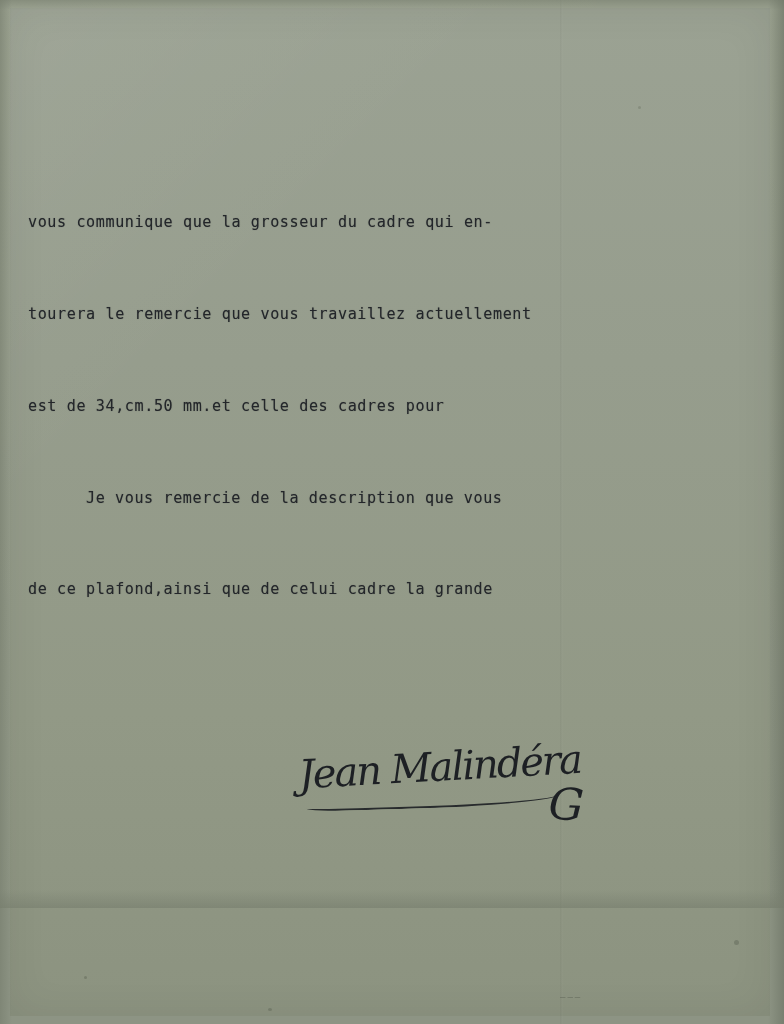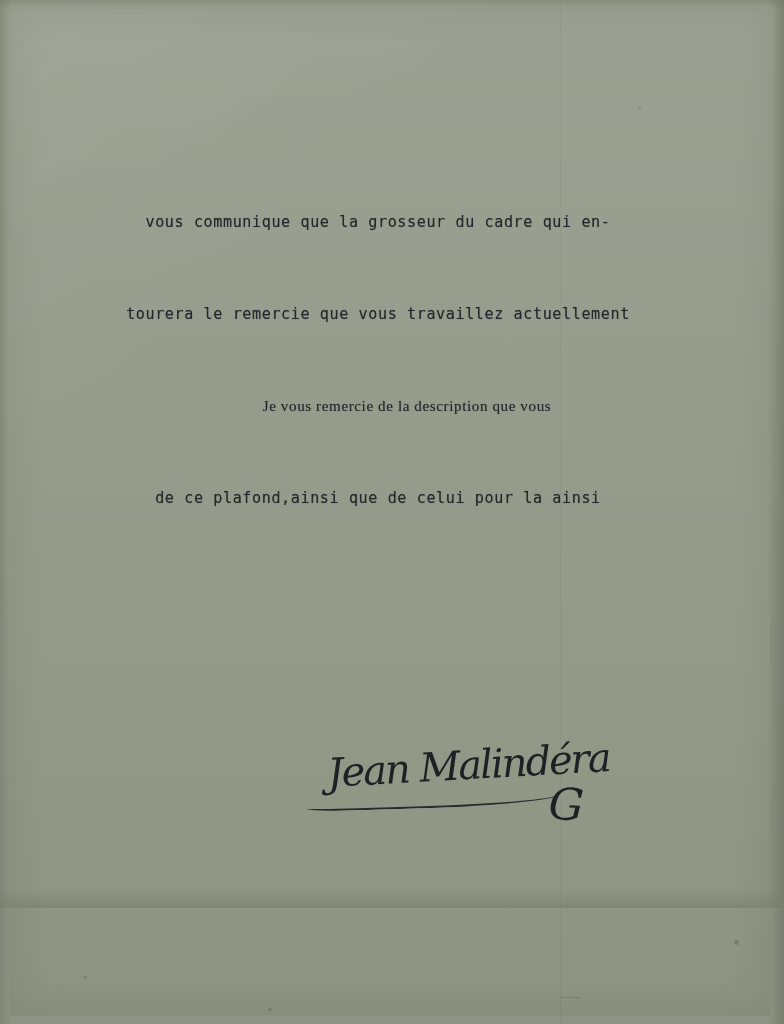--- a/index.html
+++ b/index.html
@@ -14,21 +14,20 @@
     overflow: hidden;
   }
   .page {
     position: relative;
     width: 784px;
     height: 908px;
     background:
       radial-gradient(ellipse at 30% 20%, rgba(255,255,255,0.05) 0%, rgba(255,255,255,0) 55%),
       radial-gradient(ellipse at 80% 85%, rgba(0,0,0,0.06) 0%, rgba(0,0,0,0) 60%),
       linear-gradient(180deg, #9aa18f 0%, #959c8b 40%, #8e9584 100%);
-    text-align: center;
   }
   
   .sheet {
     position: absolute;
     left: 10px;
     top: 8px;
     width: 760px;
     height: 1008px;
     background:
       linear-gradient(135deg, rgba(255,255,255,0.045) 0%, rgba(255,255,255,0) 30%),
@@ -80,21 +79,21 @@
     line-height: 30.6px;
     letter-spacing: 0.6px;
     white-space: pre;
     text-shadow: 0 0 1px rgba(20,22,26,0.35);
   }
   .line {
     display: block;
     height: 30.6px;
     white-space: pre;
   }
-  .indent { padding-left: 58px; font-family: Liberation Serif, serif; }
+  .indent { padding-left: 58px; }
 
   .signature {
     position: absolute;
     left: 300px;
     top: 742px;
     width: 340px;
     height: 100px;
     color: #1d2024;
     font-family: "DejaVu Serif", serif;
     font-style: italic;
@@ -148,22 +147,23 @@
   <div class="edge-bottom"></div>
 
   <div class="speck" style="left:734px; top:940px; width:5px; height:5px;"></div>
   <div class="speck" style="left:84px; top:976px; width:3px; height:3px;"></div>
   <div class="speck" style="left:268px; top:1008px; width:4px; height:3px;"></div>
   <div class="speck" style="left:638px; top:106px; width:3px; height:3px; opacity:.3;"></div>
 
   <div class="letter-body">
     <span class="line">vous communique que la grosseur du cadre qui en-</span>
     <span class="line">tourera le remercie que vous travaillez actuellement</span>
+    <span class="line">est de 34,cm.50 mm.et celle des cadres pour</span>
     <span class="line indent">Je vous remercie de la description que vous</span>
-    <span class="line">de ce plafond,ainsi que de celui pour la ainsi</span>
+    <span class="line">de ce plafond,ainsi que de celui cadre la grande</span>
     
     
     
     
     
     
     
     
     
     

